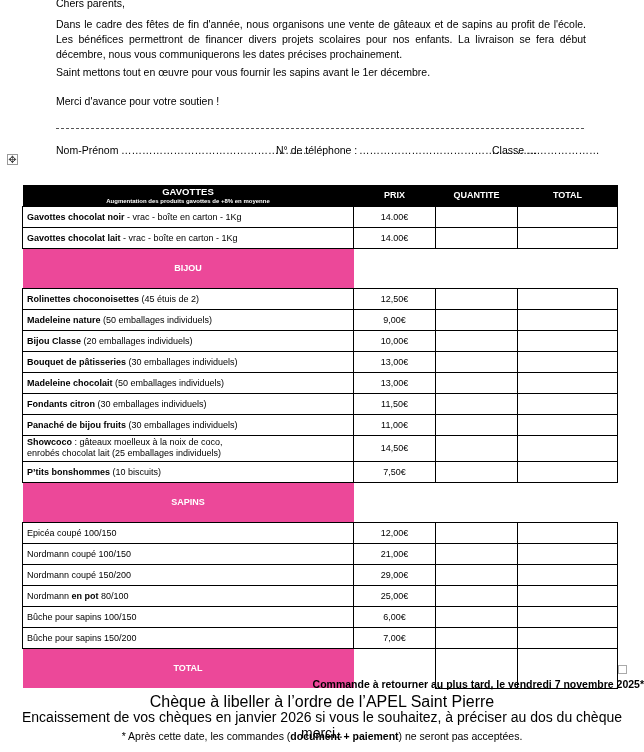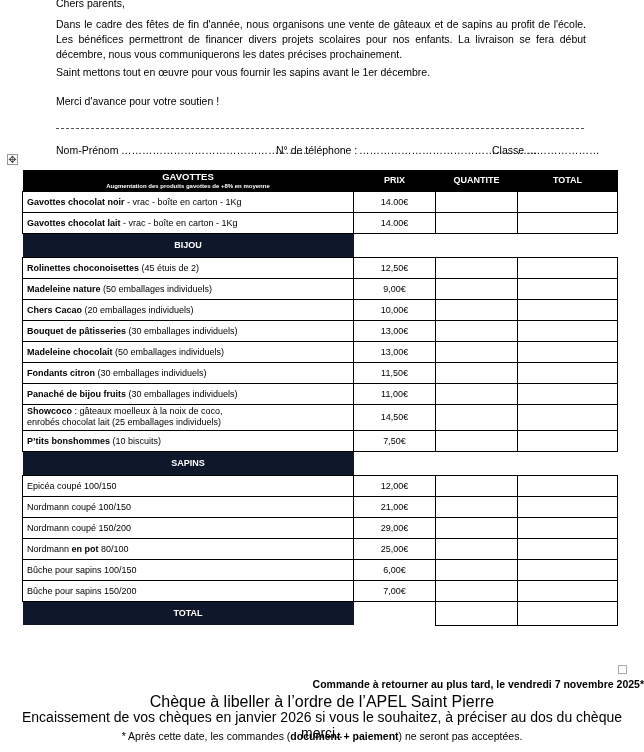--- a/index.html
+++ b/index.html
@@ -12,34 +12,34 @@
   .p2 { position: absolute; top: 65px; left: 0; }
   .p3 { position: absolute; top: 94px; left: 0; }
   .sepline { position: absolute; left: 56px; top: 128px; width: 528px; border-top: 1px dashed #555; height: 0; }
   .idline { position: absolute; top: 144px; left: 56px; width: 530px; font-size: 10.5px; white-space: nowrap; }
   .idline span { position: absolute; top: 0; }
   .dots { letter-spacing: 0px; }
   .move-handle { position: absolute; left: 7px; top: 154px; width: 11px; height: 11px; border: 1px solid #999;
                  box-sizing: border-box; font-size: 10px; line-height: 9px; text-align: center; color: #444; }
   .resize-handle { position: absolute; left: 618px; top: 665px; width: 9px; height: 9px; border: 1px solid #aaa; box-sizing: border-box; }
 
-  table.order { position: absolute; left: 22px; top: 170px; border-collapse: collapse; table-layout: fixed; width: 595px; font-size: 9px; padding-left: 6px; }
+  table.order { position: absolute; left: 22px; top: 185px; border-collapse: collapse; table-layout: fixed; width: 595px; font-size: 9px; padding-left: 6px; }
   table.order col.c1 { width: 331px; }
   table.order col.c2 { width: 82px; }
   table.order col.c3 { width: 82px; }
   table.order col.c4 { width: 100px; }
   table.order td, table.order th { padding: 0 4px; height: 21px; box-sizing: border-box; }
   .hdr th { background: #000; color: #fff; font-weight: bold; font-size: 9px; height: 23px; text-align: center; }
   .hdr .sub { font-size: 6px; font-weight: bold; display: block; line-height: 8px; }
   .hdr .main { display: block; line-height: 11px; font-size: 9.5px; }
   .item td { border: 1px solid #000; }
   .item td.name { text-align: left; }
   .item td.price { text-align: center; }
   .item.tall td { height: 26px; line-height: 11px; }
-  .section td.sec { background: #0f172a; color: #fff; font-weight: bold; text-align: center; height: 24px; font-size: 9px; }
+  .section td.sec { background: #ec4899; color: #fff; font-weight: bold; text-align: center; height: 40px; font-size: 9px; }
   .section td.blank { border: none; }
   .section td.boxed { border: 1px solid #000; }
   b { font-weight: bold; }
 
   .footer { position: absolute; left: 0; width: 644px; text-align: center; }
   .f1 { top: 678px; font-size: 10.5px; font-weight: bold; text-align: right; }
   .f2 { top: 693px; font-size: 16px; }
   .f3 { top: 709px; font-size: 14px; }
   .f4 { top: 730px; font-size: 10.5px; }
 </style>
@@ -109,21 +109,21 @@
         <td></td>
         <td></td>
       </tr>
       <tr class="item">
         <td class="name"><b>Madeleine nature</b><span>  (50 emballages individuels)</span></td>
         <td class="price">9,00€</td>
         <td></td>
         <td></td>
       </tr>
       <tr class="item">
-        <td class="name"><b>Chers Cacao</b><span>  (20 emballages individuels)</span></td>
+        <td class="name"><b>Bijou Classe</b><span>  (20 emballages individuels)</span></td>
         <td class="price">10,00€</td>
         <td></td>
         <td></td>
       </tr>
       <tr class="item">
         <td class="name"><b>Bouquet de pâtisseries</b><span> (30 emballages individuels)</span></td>
         <td class="price">13,00€</td>
         <td></td>
         <td></td>
       </tr>

